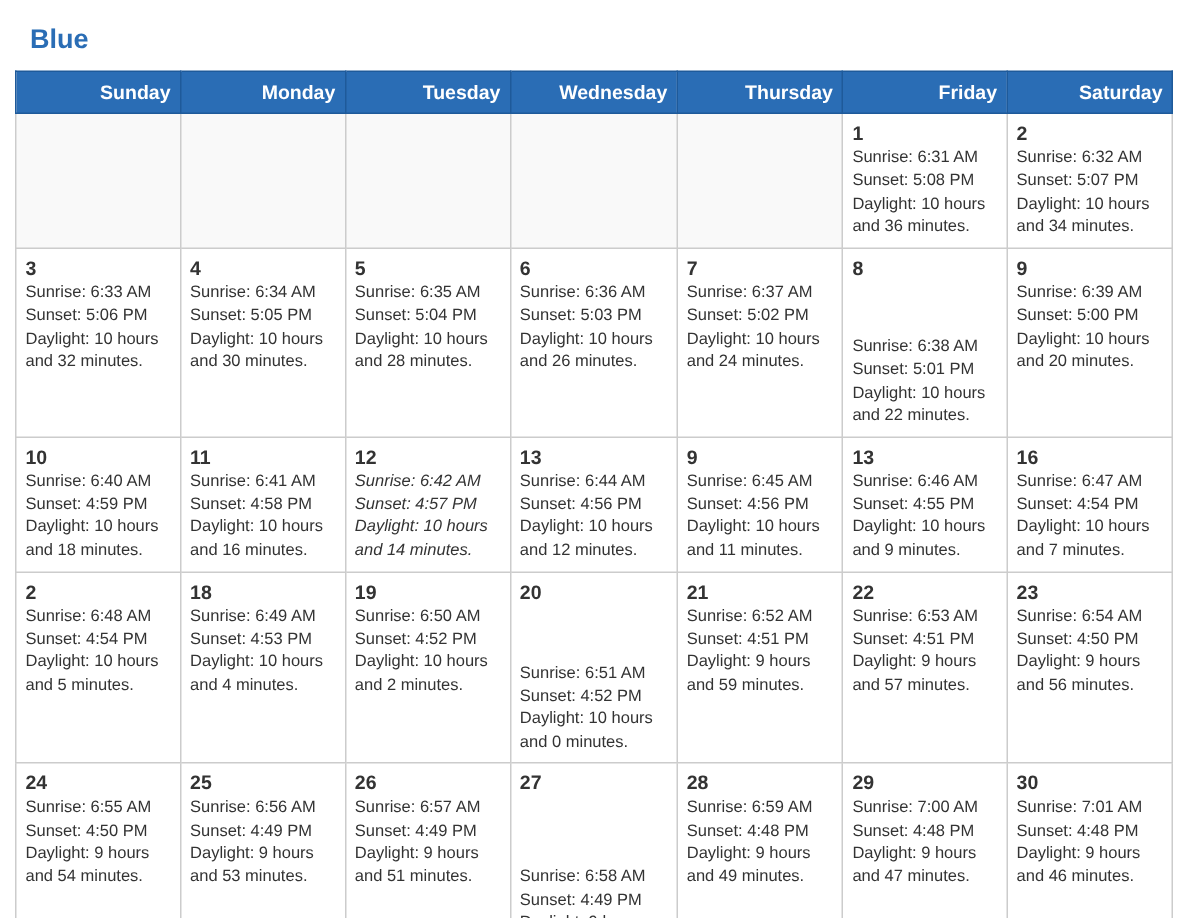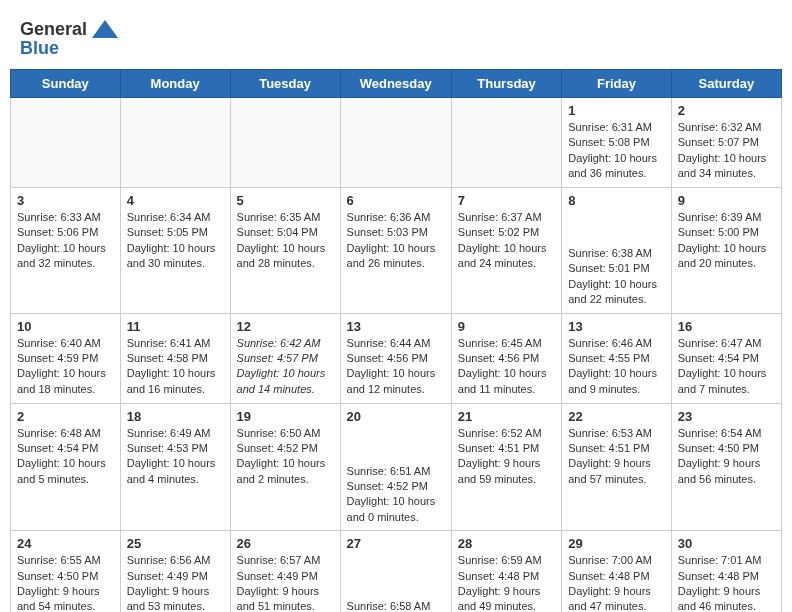--- a/index.html
+++ b/index.html
@@ -33,21 +33,21 @@
       color: #555;
     }
     .calendar {
       width: 100%;
       border-collapse: collapse;
       margin-top: 6px;
     }
     .calendar th {
       background-color: #2a6db5;
       color: #fff;
-      text-align: center;
+      text-align: right;
       padding: 6px 6px;
       font-size: 13px;
       font-weight: bold;
       border: 1px solid #1e5a9a;
     }
     .calendar td {
       vertical-align: top;
       padding: 5px 6px;
       border: 1px solid #ccc;
       width: 113px;
@@ -73,26 +73,20 @@
     tr.week-row td {
       height: 90px;
     }
   </style>
 </head>
 <body>
 
 <div class="header">
   <div class="logo">
     <div style="display:flex;flex-direction:column;align-items:flex-start;">
-      <div style="display:flex;align-items:center;">
-        <span style="font-size:18px;font-weight:bold;color:#333;">General</span>
-        <svg viewBox="0 0 30 22" width="32" height="22" style="margin-left:2px;">
-          <polygon points="15,2 28,20 2,20" fill="#2a6db5"></polygon>
-        </svg>
-      </div>
       <span style="font-size:18px;font-weight:bold;color:#2a6db5;margin-top:-2px;">Blue</span>
     </div>
   </div>
   <div class="title-block">
     <div class="month-year"></div>
     <div class="location"></div>
   </div>
 </div>
 
 <table class="calendar">

